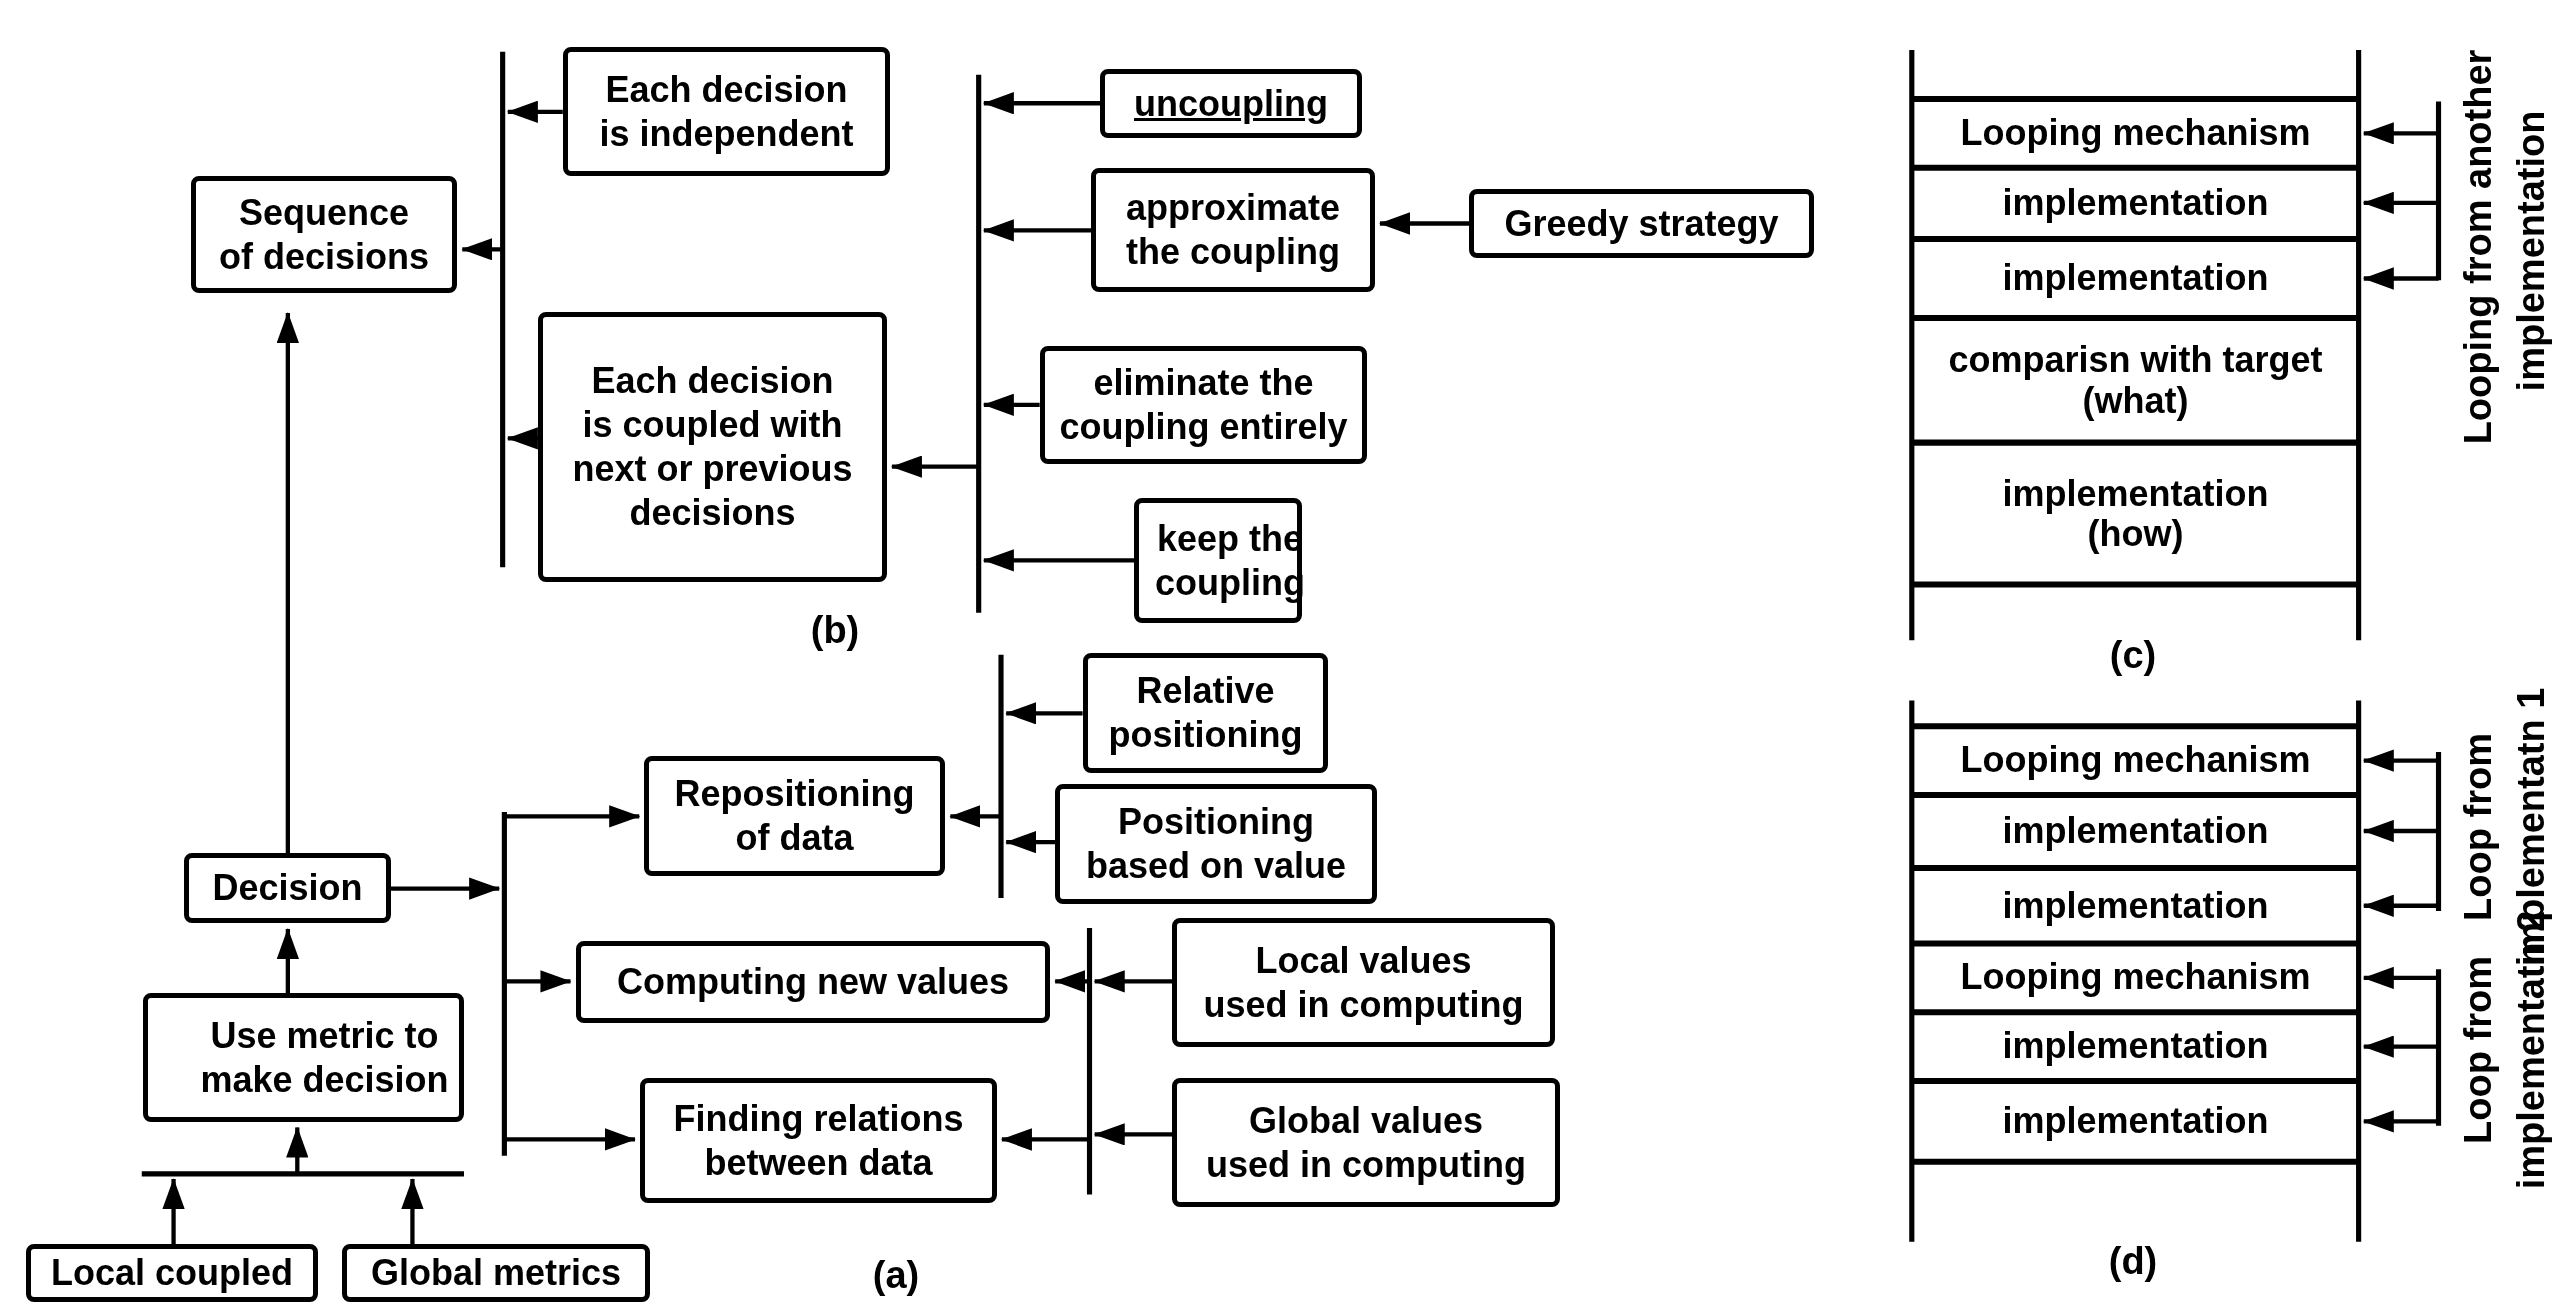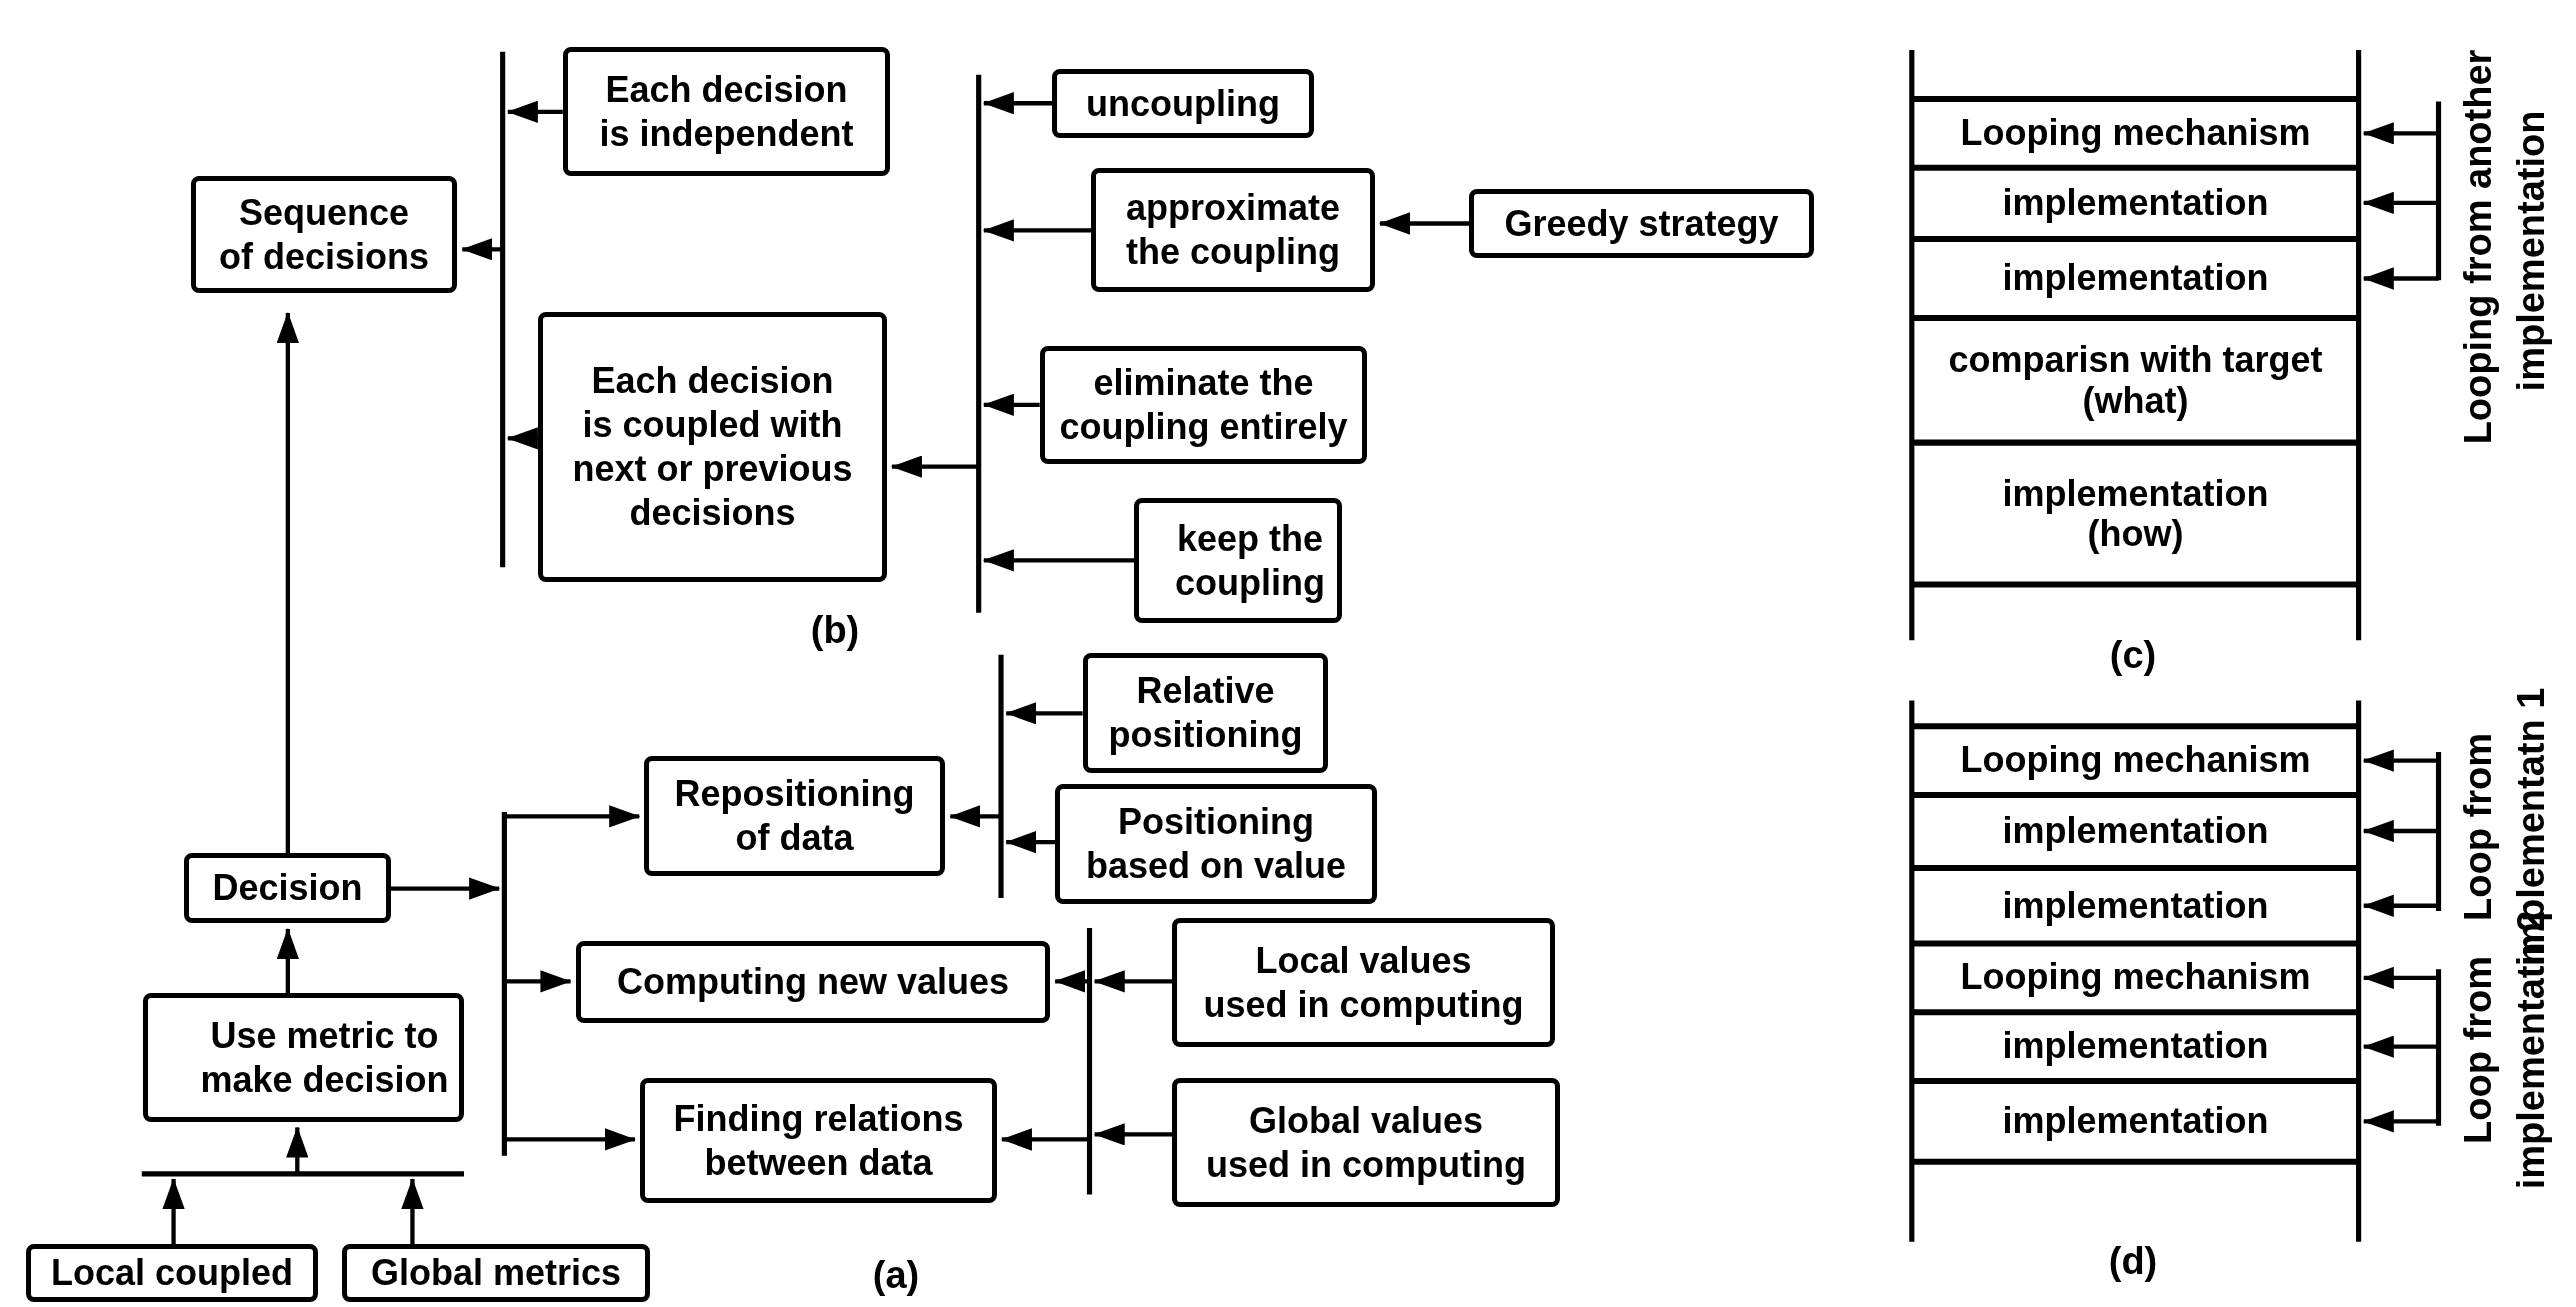--- a/index.html
+++ b/index.html
@@ -121,27 +121,27 @@
   </svg>
 
   <div class="box" style="left:191px;  top:176px; width:266px; height:117px;">Sequence
 of decisions</div>
   <div class="box" style="left:563px;  top:47px;  width:327px; height:129px;">Each decision
 is independent</div>
   <div class="box" style="left:538px;  top:312px; width:349px; height:270px;">Each decision
 is coupled with
 next or previous
 decisions</div>
-  <div class="box" style="left:1052px; top:69px;  width:262px; height:69px;">uncoupling</div>
+  <div class="box" style="left:1100px; top:69px;  width:262px; height:69px;text-decoration:underline;">uncoupling</div>
   <div class="box" style="left:1091px; top:168px; width:284px; height:124px;">approximate
 the coupling</div>
   <div class="box" style="left:1469px; top:189px; width:345px; height:69px;">Greedy strategy</div>
   <div class="box" style="left:1040px; top:346px; width:327px; height:118px;">eliminate the
 coupling entirely</div>
-  <div class="box" style="left:1134px; top:498px; width:208px; height:125px;padding-left:24px;">keep the
+  <div class="box" style="left:1134px; top:498px; width:168px; height:125px;padding-left:24px;">keep the
 coupling</div>
   <div class="panel-label" style="left:835px; top:630px;">(b)</div>
 
   <div class="box" style="left:184px;  top:853px;  width:207px; height:70px;">Decision</div>
   <div class="box" style="left:143px;  top:993px; width:321px; height:129px;padding-left:42px;">Use metric to
 make decision</div>
   <div class="box" style="left:26px;   top:1244px; width:292px; height:58px;">Local coupled</div>
   <div class="box" style="left:342px;  top:1244px; width:308px; height:58px;">Global metrics</div>
   <div class="box" style="left:644px;  top:756px;  width:301px; height:120px;">Repositioning
 of data</div>

